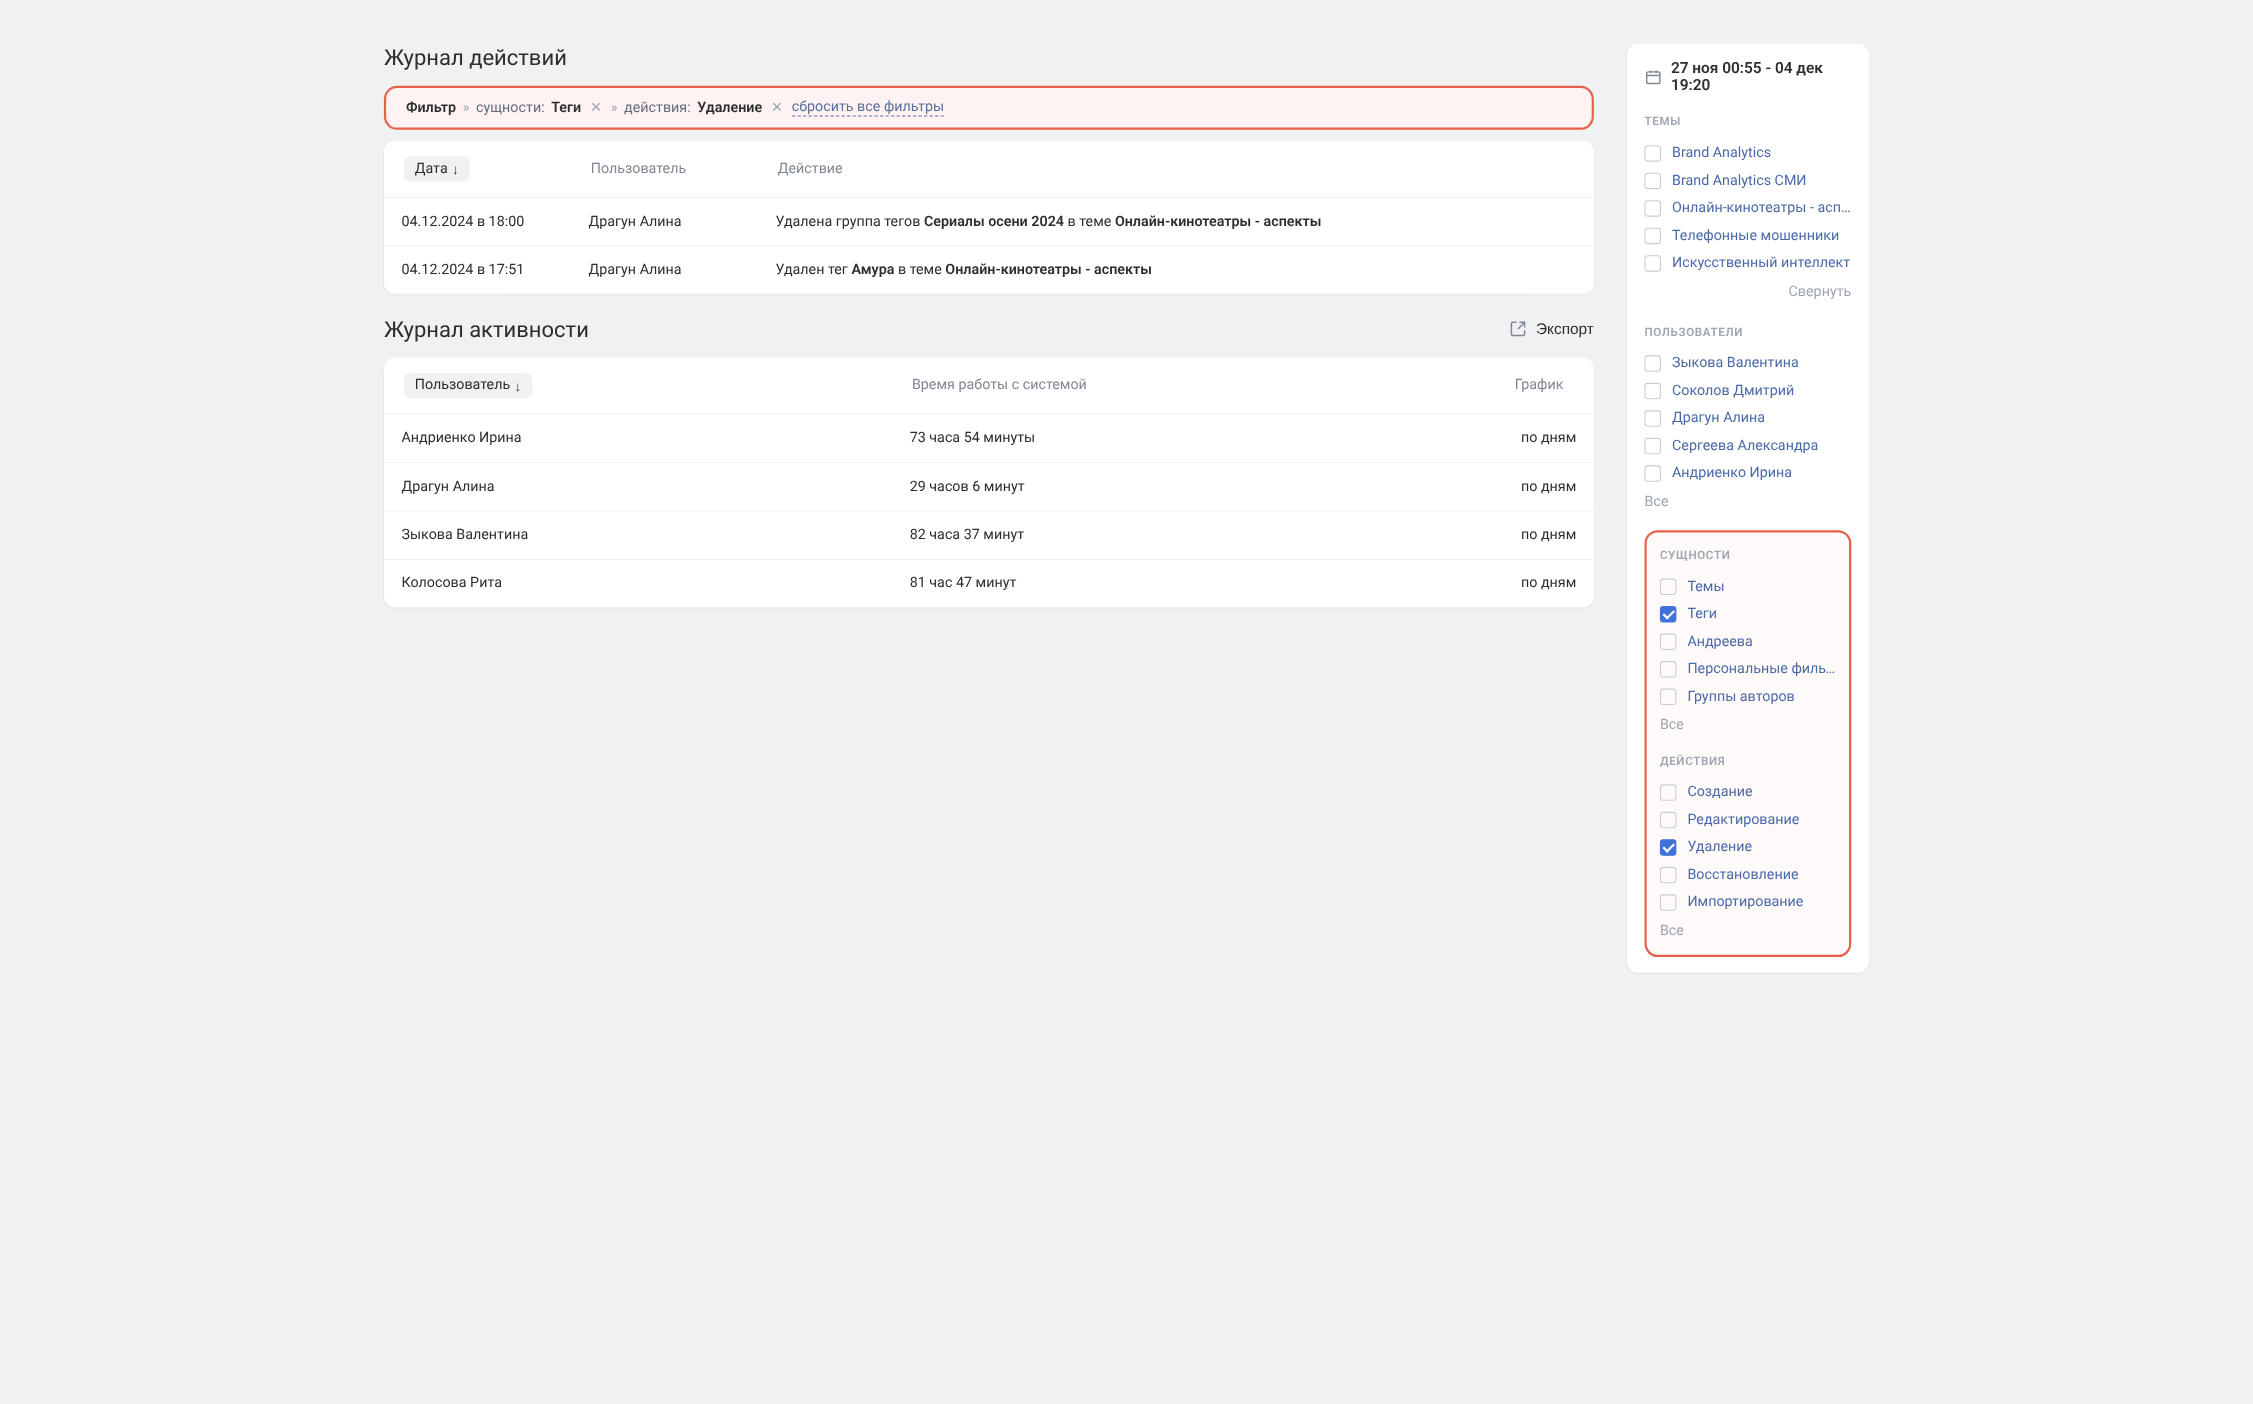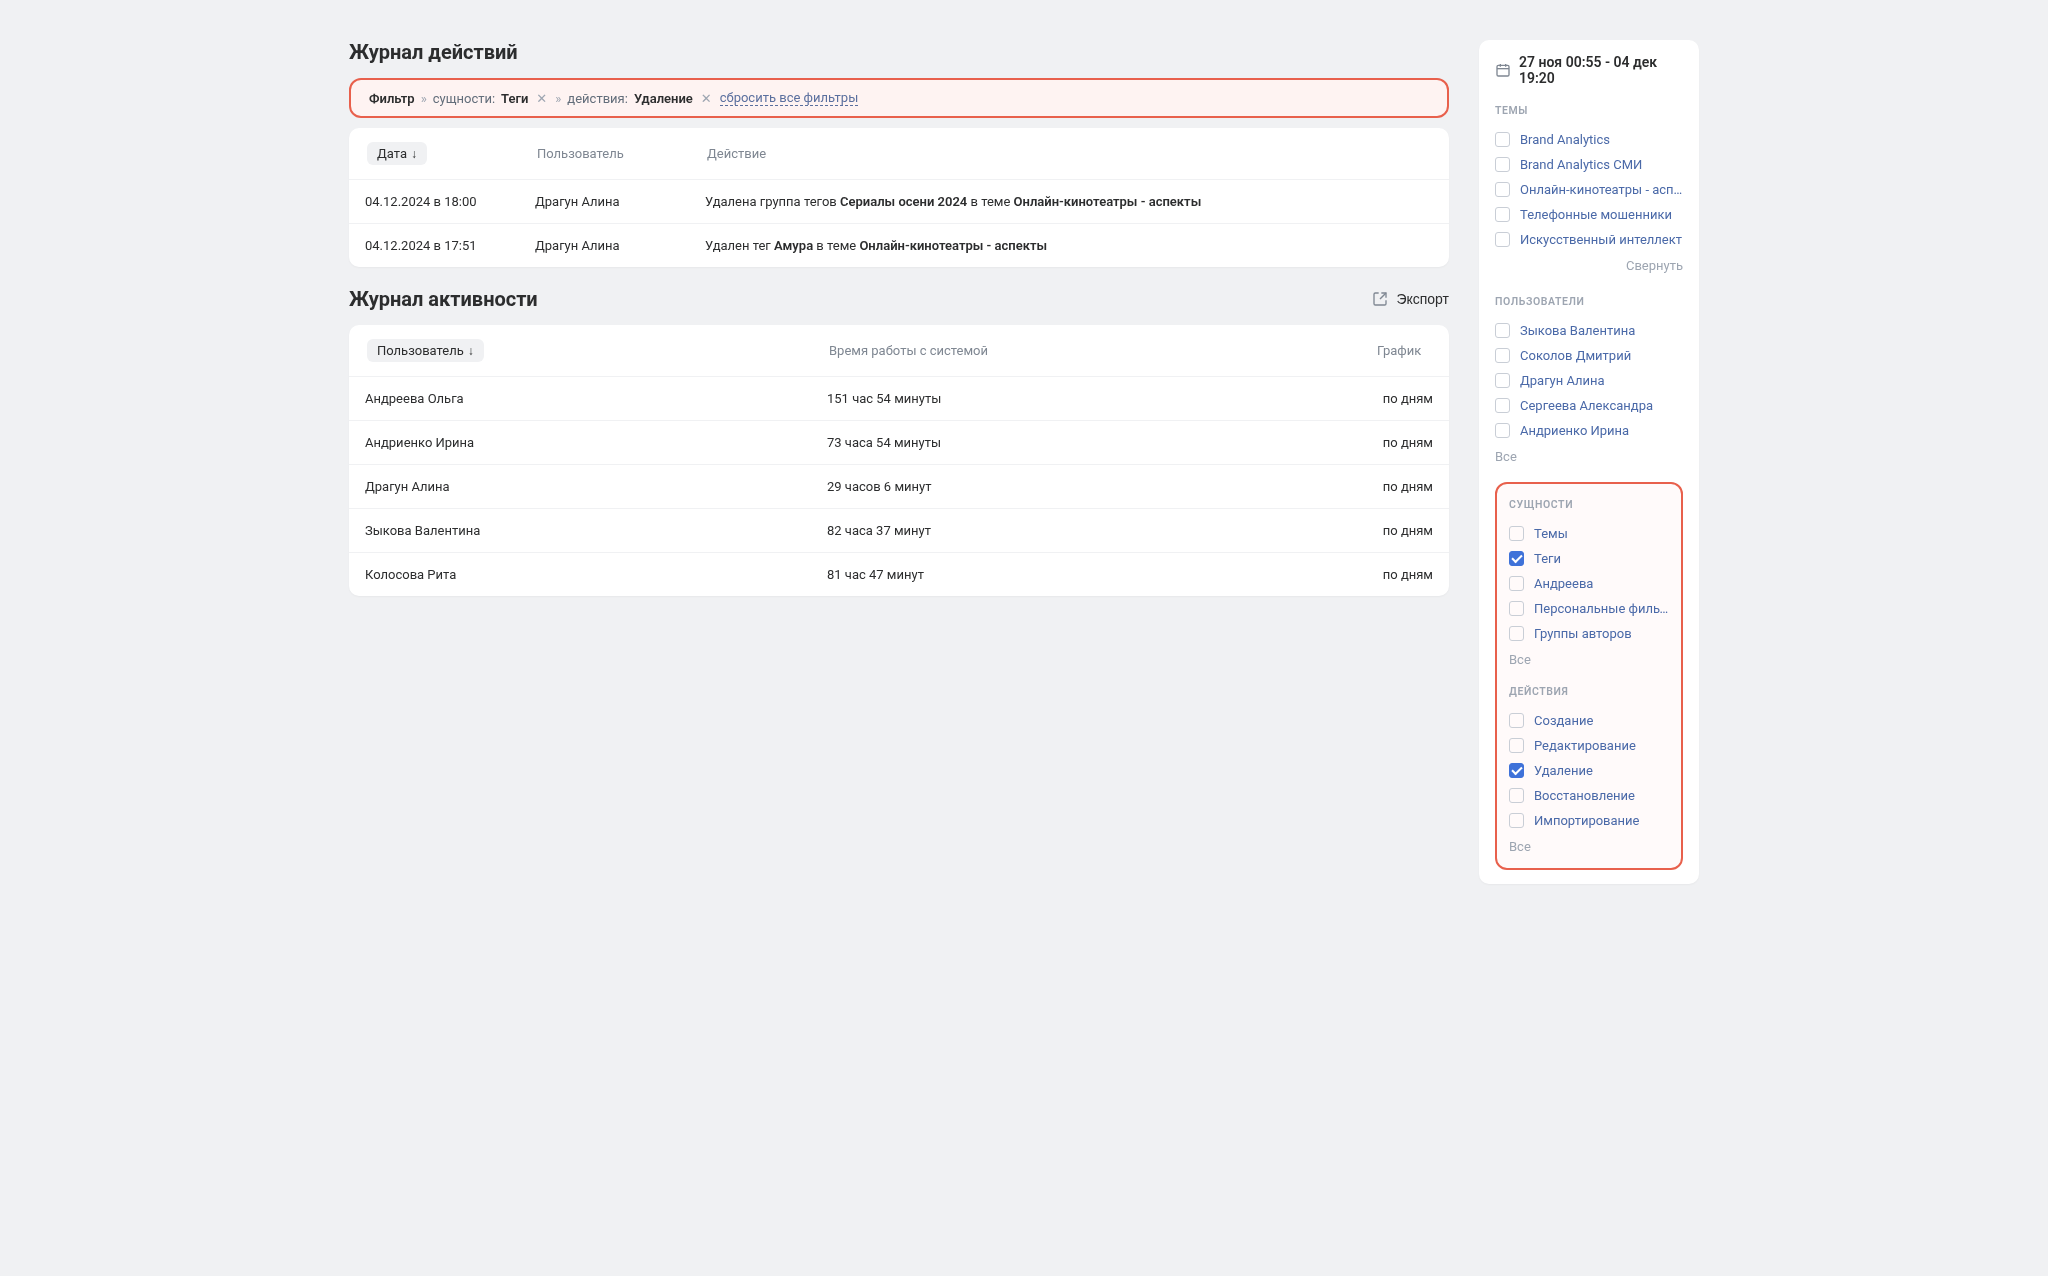--- a/index.html
+++ b/index.html
@@ -14,21 +14,21 @@
   display: flex;
   gap: 30px;
   max-width: 1350px;
   margin: 0 auto;
 }
 .main { flex: 1; min-width: 0; }
 .sidebar { width: 220px; flex-shrink: 0; }
 
 h2.section-title {
   font-size: 20px;
-  font-weight: 700;
+  font-weight: 400;
   color: #2c2d2e;
   margin: 0 0 14px 0;
 }
 .section-title-row {
   display: flex;
   justify-content: space-between;
   align-items: center;
   margin: 20px 0 14px 0;
 }
 .section-title-row h2 { margin: 0; }
@@ -271,25 +271,20 @@
                 <span>Пользователь</span>
                 <span class="sort-arrow">↓</span>
               </span>
             </th>
             <th>Время работы с системой</th>
             <th class="col-right" style="width:90px">График</th>
           </tr>
         </thead>
         <tbody id="activity-tbody">
             <tr>
-              <td>Андреева Ольга</td>
-              <td>151 час 54 минуты</td>
-              <td class="link-cell col-right">по дням</td>
-            </tr>
-            <tr>
               <td>Андриенко Ирина</td>
               <td>73 часа 54 минуты</td>
               <td class="link-cell col-right">по дням</td>
             </tr>
             <tr>
               <td>Драгун Алина</td>
               <td>29 часов 6 минут</td>
               <td class="link-cell col-right">по дням</td>
             </tr>
             <tr>

